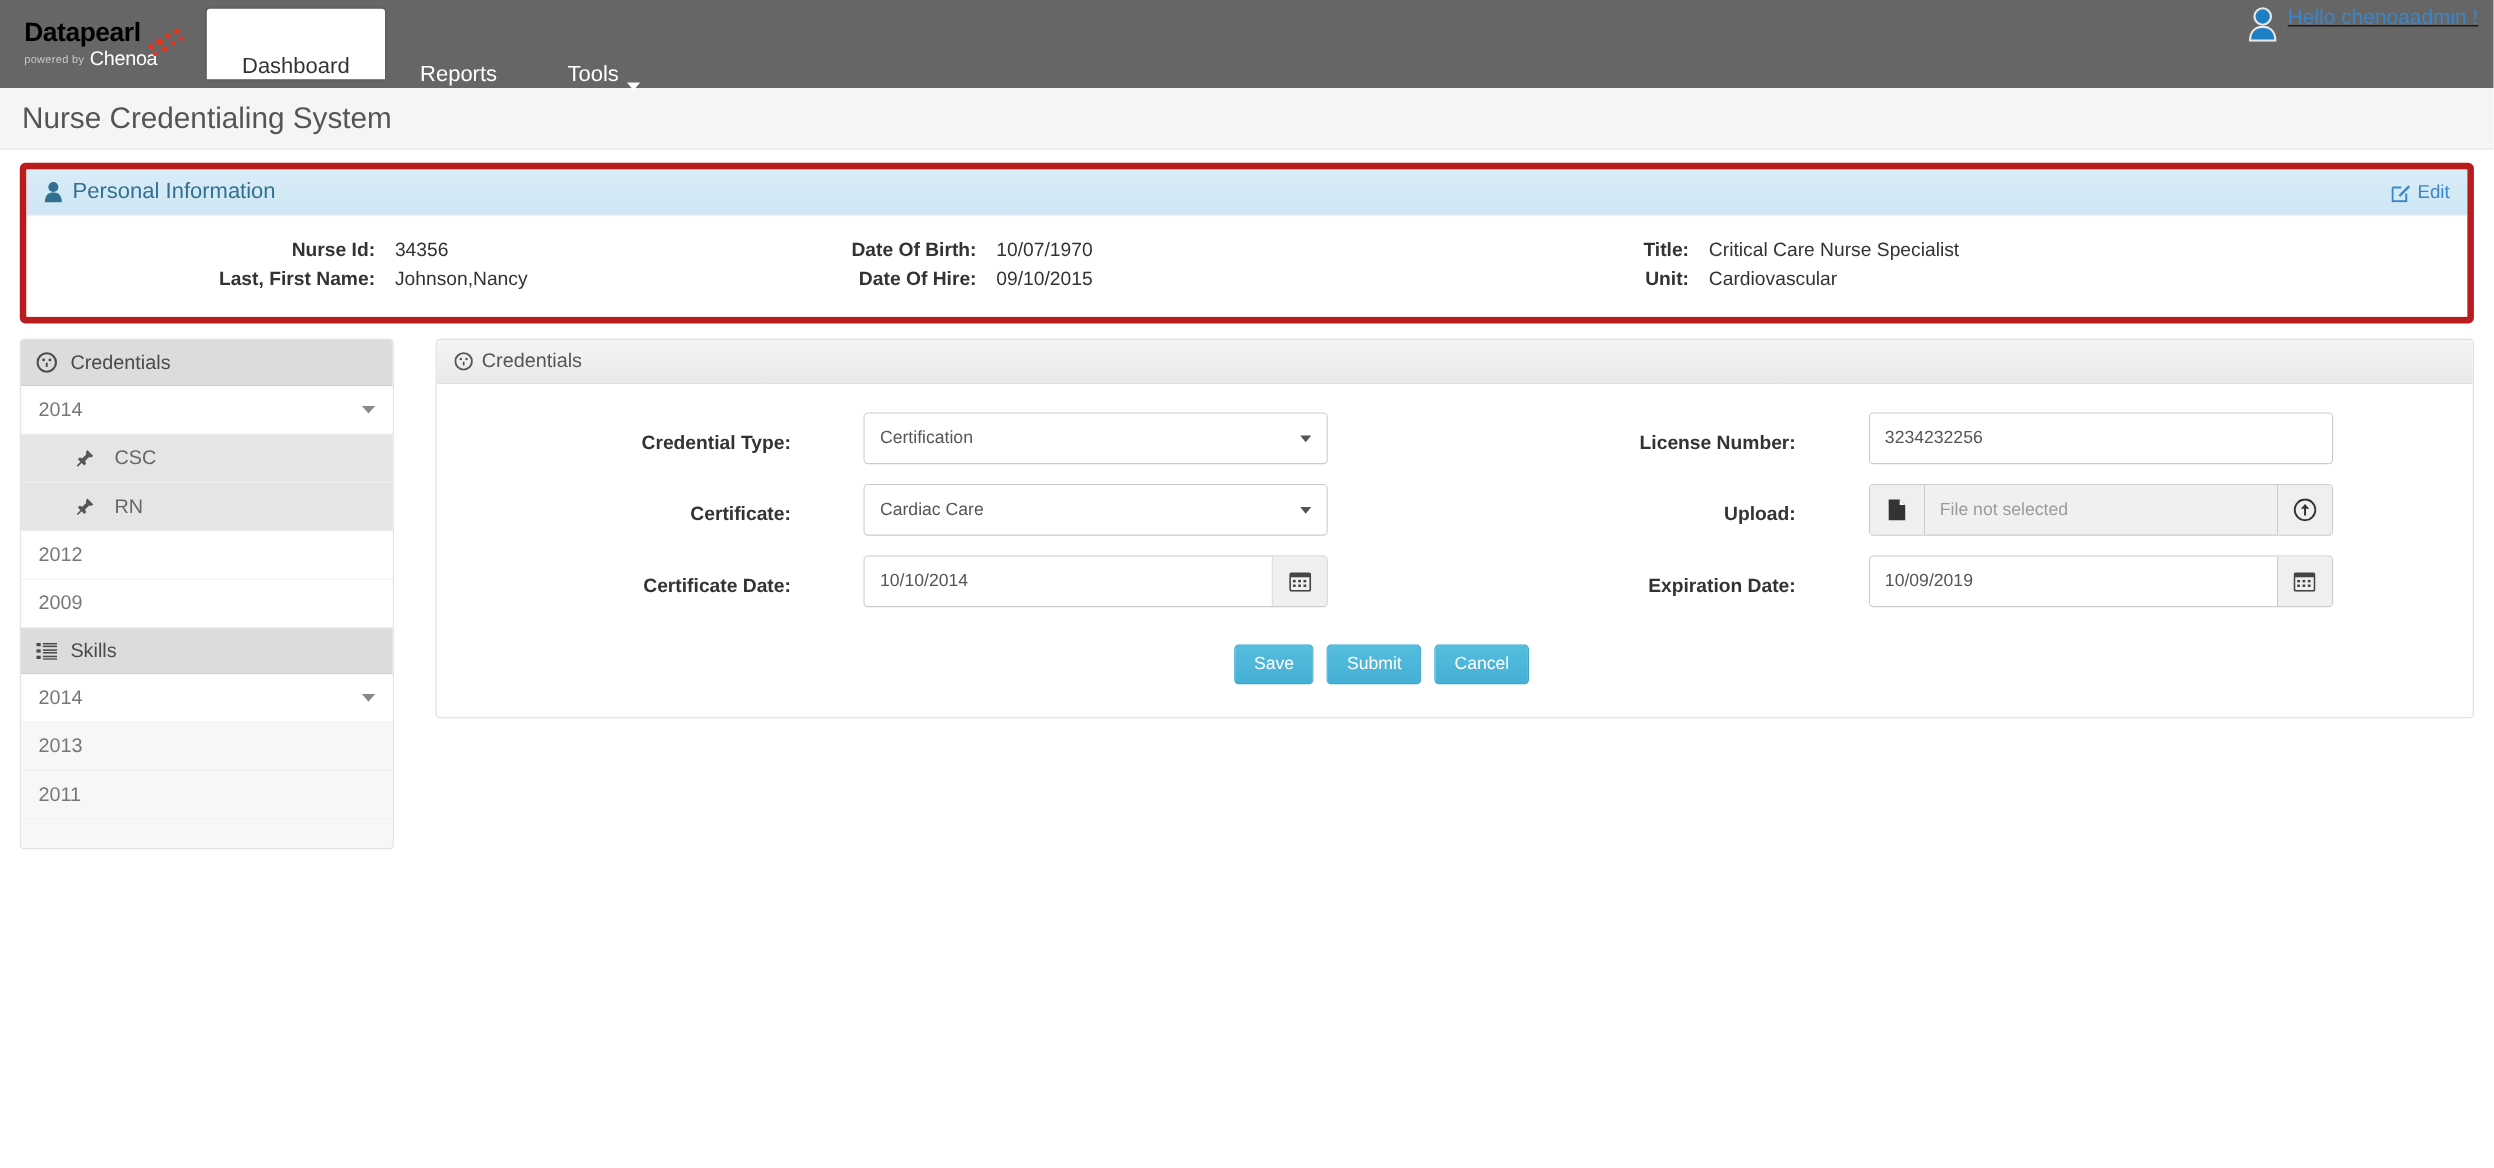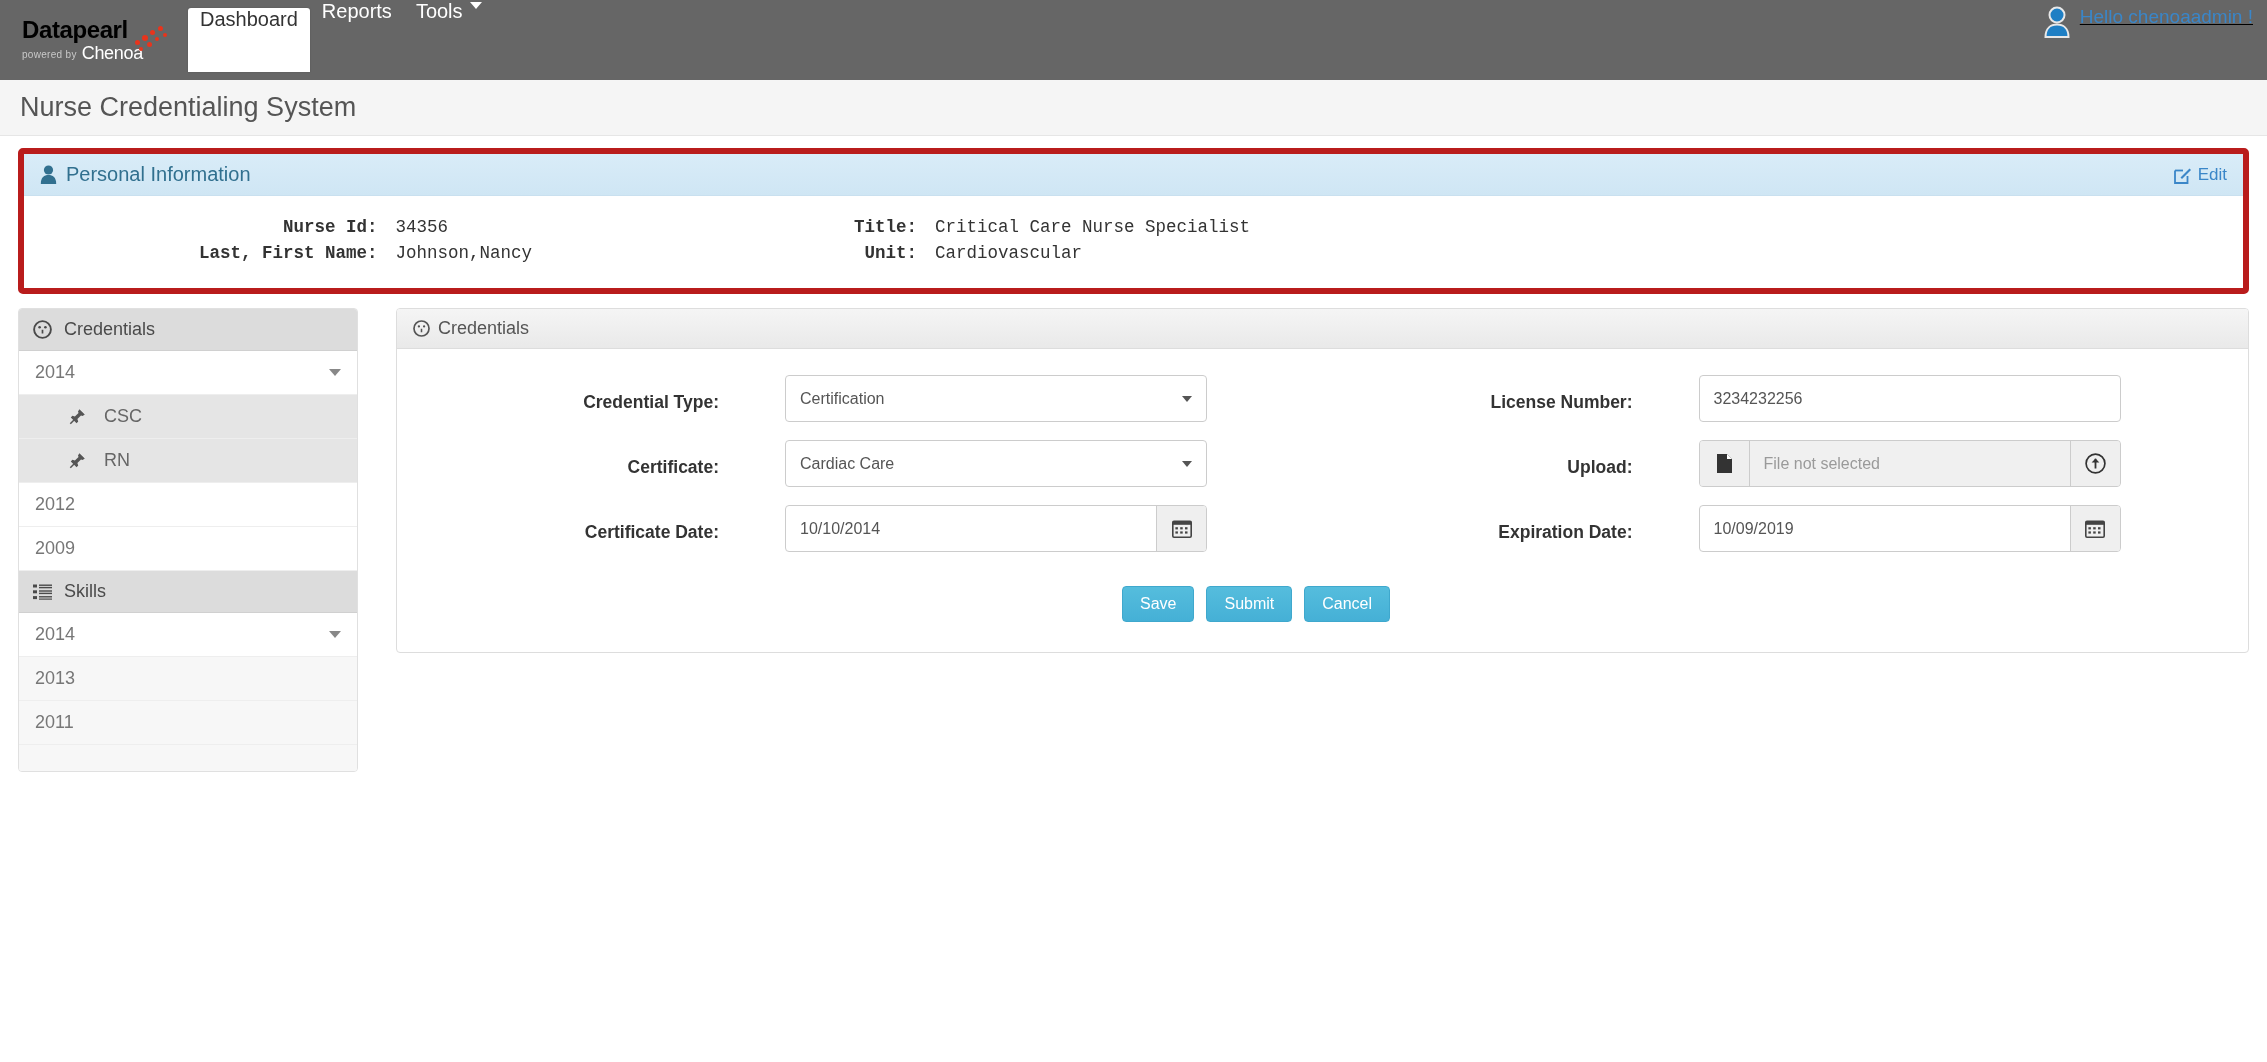--- a/index.html
+++ b/index.html
@@ -66,22 +66,22 @@
     display: block;
   }
 
   .nav-items {
     display: flex;
     align-items: stretch;
     height: 100%;
   }
   .nav-item {
     display: flex;
-    align-items: flex-start;
-    padding: 0 12px;
+    align-items: flex-end;
+    padding: 0 32px;
     color: #ffffff;
     font-size: 20px;
     white-space: nowrap;
     cursor: pointer;
     text-decoration: none;
   }
   .nav-item.active {
     background: #ffffff;
     color: #333333;
     margin: 8px 0;
@@ -165,21 +165,21 @@
     color: #3a86c8;
     font-size: 17px;
     cursor: pointer;
   }
 
   .pi-body {
     padding: 18px 0 22px 0;
     display: flex;
     background: #fff;
   }
-  .pi-col { display: flex; font-family: Liberation Mono, monospace; }
+  .pi-col { display: flex; }
   .pi-col-1 { width: 700px; padding-left: 175px; }
   .pi-col-2 { width: 640px; padding-left: 50px; }
   .pi-col-3 { width: 600px; padding-left: 130px; }
   .pi-labels {
     text-align: right;
     font-size: 17.5px;
     font-weight: bold;
     color: #333333;
     line-height: 26px;
     white-space: nowrap;
@@ -435,20 +435,30 @@
         <div class="pi-labels">
           <div>Nurse Id:</div>
           <div>Last, First Name:</div>
         </div>
         <div class="pi-values">
           <div>34356</div>
           <div>Johnson,Nancy</div>
         </div>
       </div>
 
+      <div class="pi-col pi-col-2">
+        <div class="pi-labels">
+          <div>Date Of Birth:</div>
+          <div>Date Of Hire:</div>
+        </div>
+        <div class="pi-values">
+          <div>10/07/1970</div>
+          <div>09/10/2015</div>
+        </div>
+      </div>
 
       <div class="pi-col pi-col-3">
         <div class="pi-labels">
           <div>Title:</div>
           <div>Unit:</div>
         </div>
         <div class="pi-values">
           <div>Critical Care Nurse Specialist</div>
           <div>Cardiovascular</div>
         </div>

